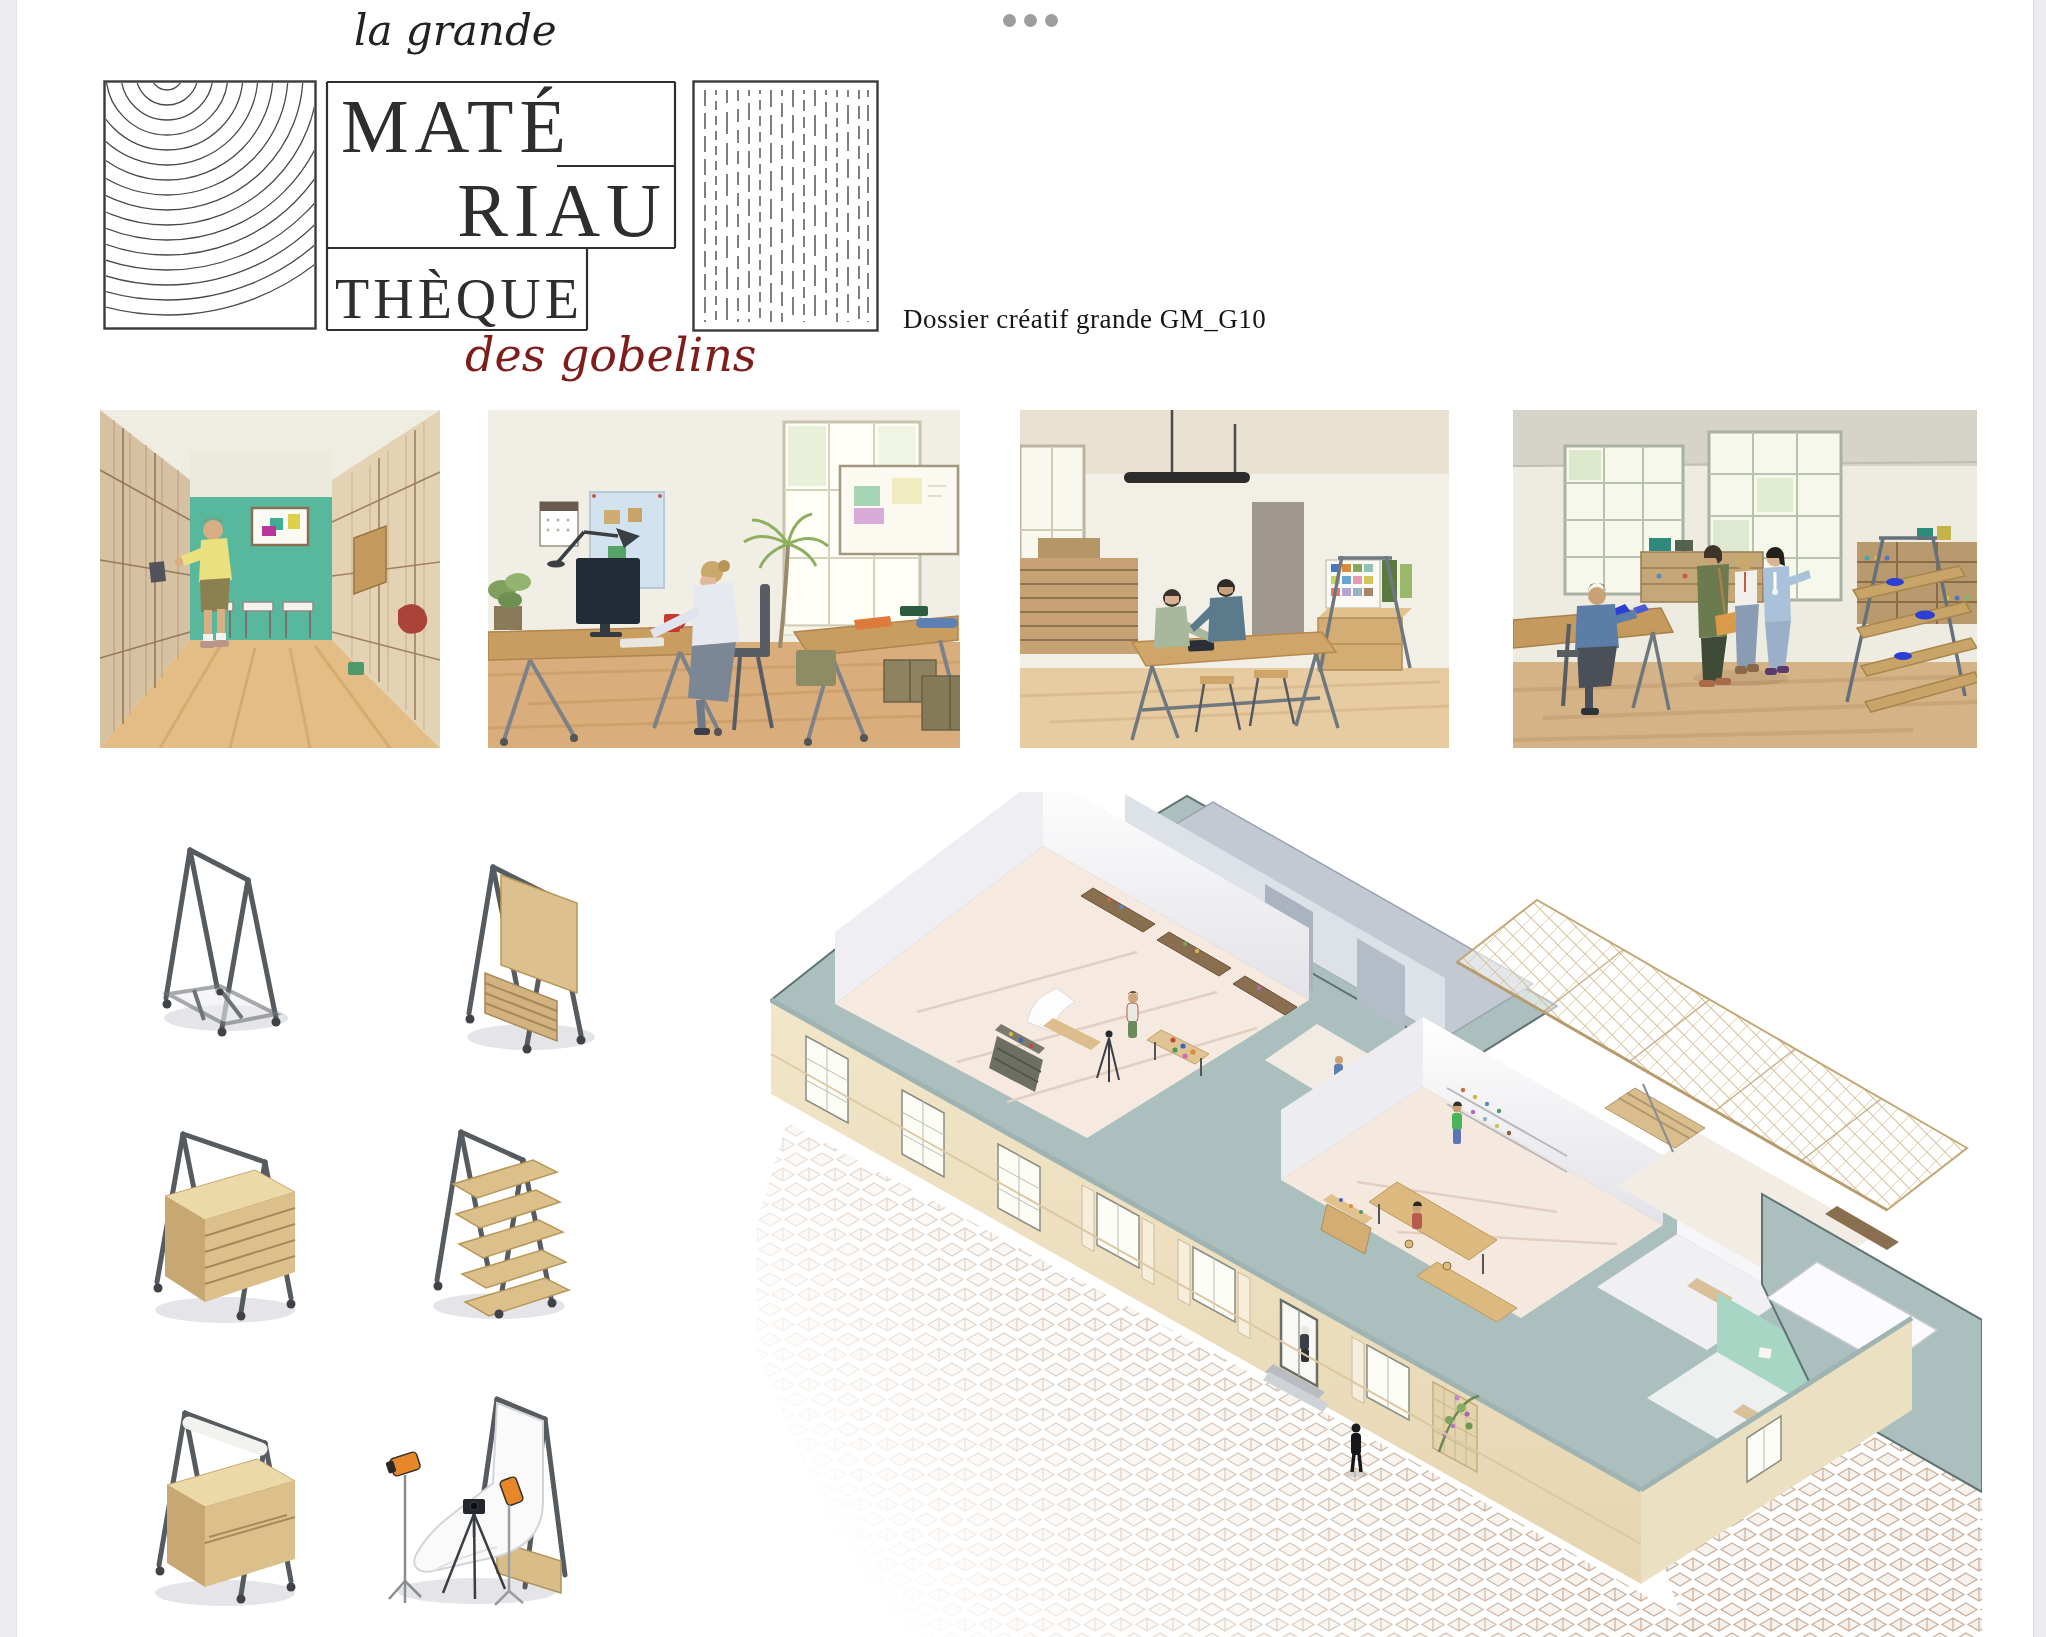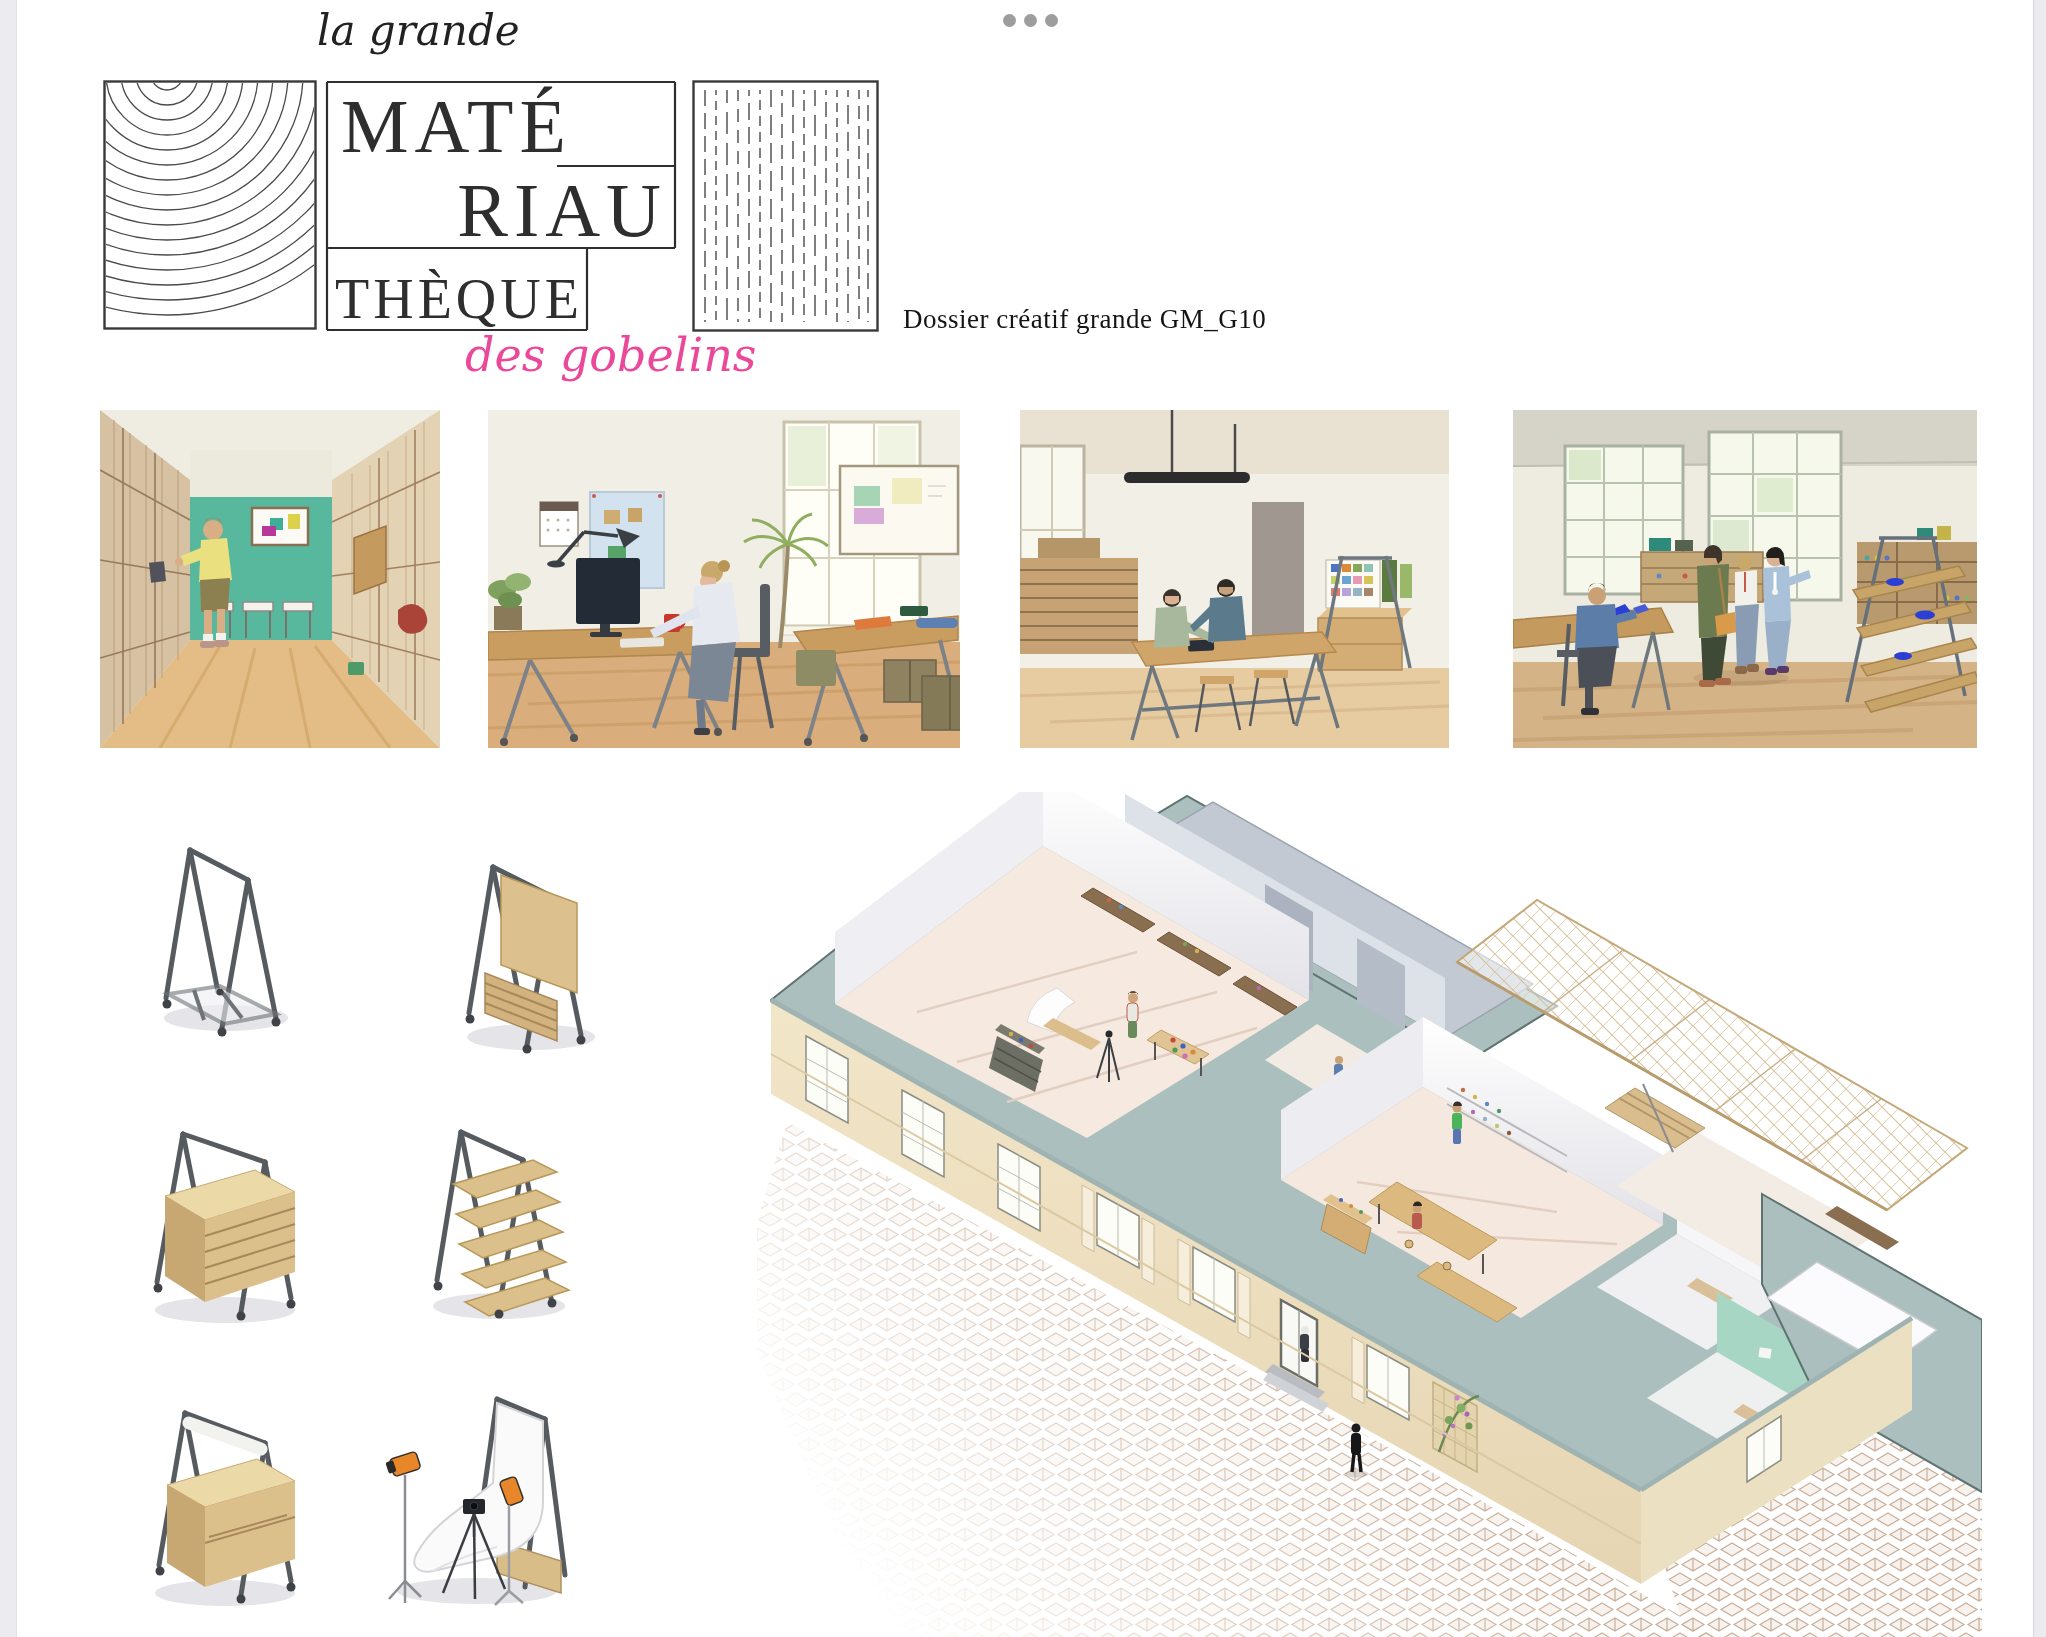--- a/index.html
+++ b/index.html
@@ -1,21 +1,21 @@
 <!DOCTYPE html>
 <html><head>
 <meta charset="utf-8">
 <style>
   html,body{margin:0;padding:0;}
   body{background:#ececf0;font-family:"Liberation Serif",serif;}
   .stage{position:relative;width:2046px;height:1637px;overflow:hidden;background:#ececf0;}
   .page{position:absolute;left:16px;top:0;width:2016px;height:1637px;background:#ffffff;border-right:1px solid #d6d6dc;border-left:1px solid #e2e2e8;}
   .abs{position:absolute;}
-  .pretitle{font-style:italic;font-family:"DejaVu Serif",serif;font-size:42px;color:#222;}
-  .subtitle{font-style:italic;font-family:"DejaVu Serif",serif;font-size:46px;color:#ec4899;}
+  .pretitle{font-style:italic;font-family:"DejaVu Serif",serif;font-size:42px;color:#222;margin-left:37px;}
+  .subtitle{font-style:italic;font-family:"DejaVu Serif",serif;font-size:46px;color:#7f1d1d;}
   .caption{font-family:"Liberation Serif",serif;font-size:27px;color:#141414;letter-spacing:.5px;}
   .dots{display:flex;gap:8px;cursor:pointer;}
   .dots span{width:13px;height:13px;border-radius:50%;background:#9d9d9d;display:block;}
   svg text.wm{font-family:"Liberation Serif",serif;fill:#2e2e2e;}
 </style>
 </head>
 <body>
 
 <div class="stage">
  <div class="page">

